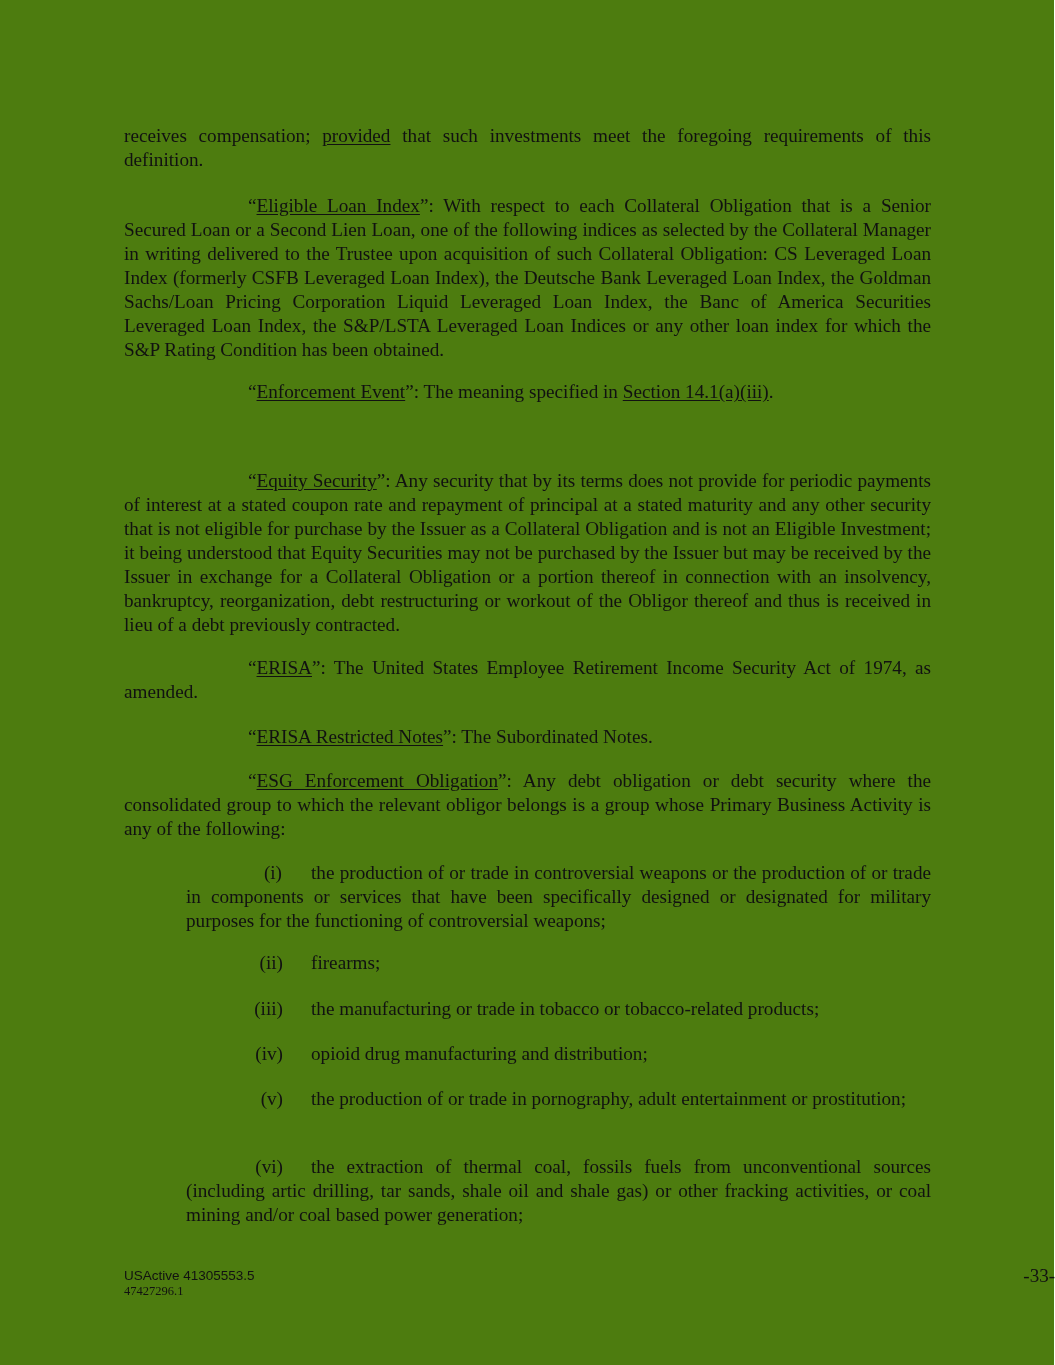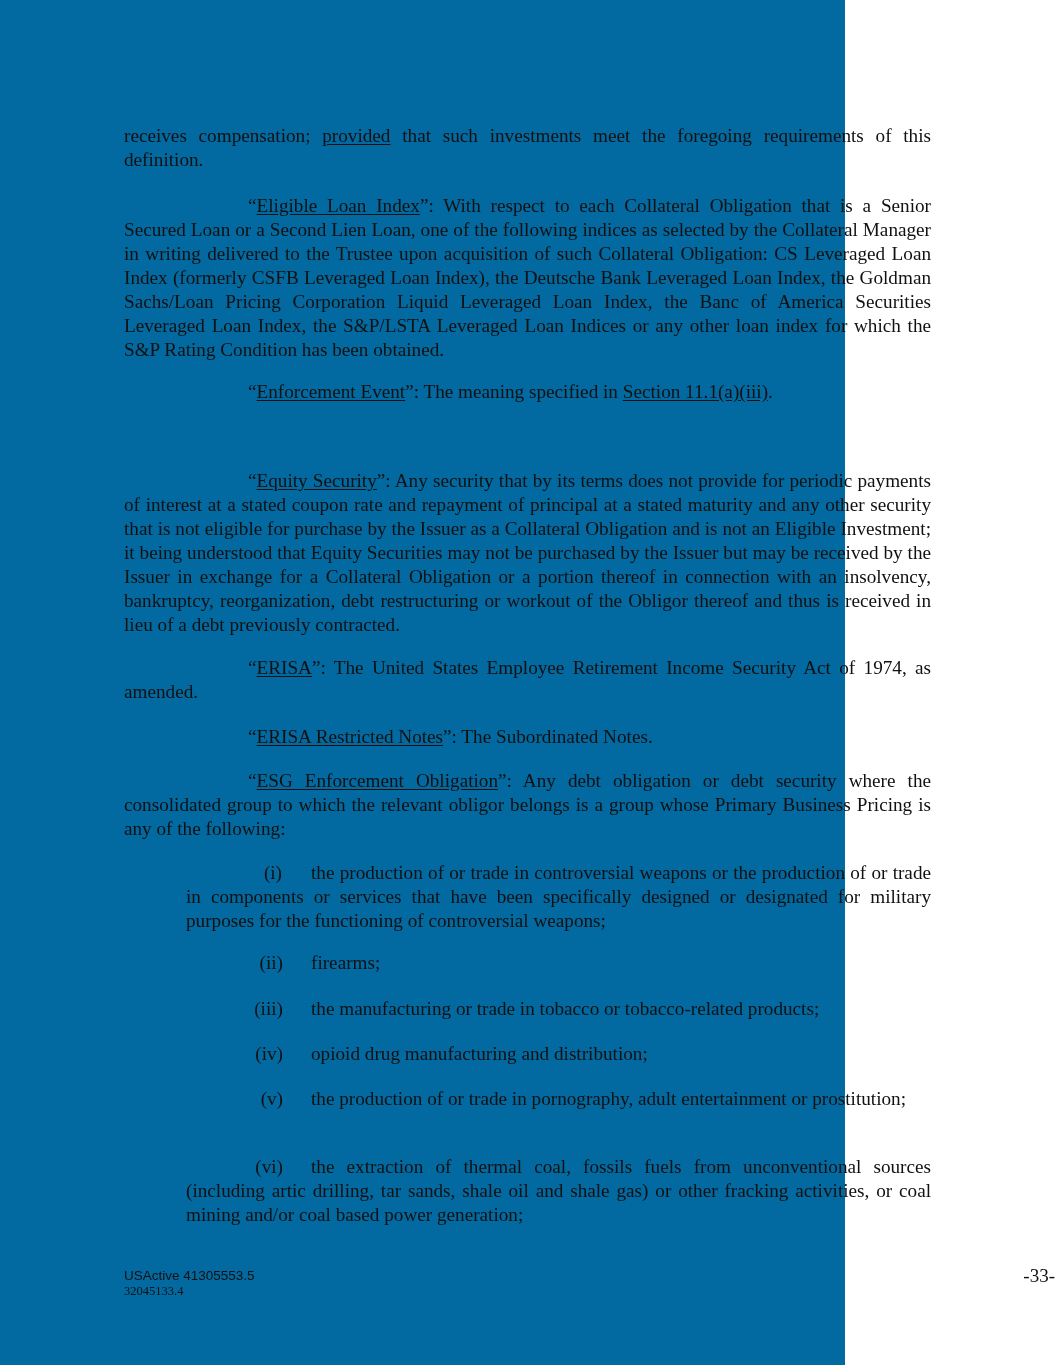--- a/index.html
+++ b/index.html
@@ -1,19 +1,19 @@
 <!DOCTYPE html>
 <html><head>
   <meta charset="utf-8">
   <style>
     html, body { margin: 0; padding: 0; background: #ffffff; }
     body { width: 1055px; height: 1365px; position: relative; overflow: hidden; }
     .page {
-      position: absolute; left: 0; top: 0; width: 845px; height: 1365px;
-      background: #0369a1; color: #111111;
+      position: absolute; left: 0; top: 0; width: 1054px; height: 1365px;
+      background: #4d7c0f; color: #111111;
       font-family: "Liberation Serif", serif;
       font-size: 19.2px; line-height: 24px;
     }
     .u { text-decoration: underline; text-underline-offset: 2px; }
     .para {
       position: absolute; left: 124px; width: 807px;
       text-align: justify; margin: 0;
     }
     .indent { display: inline-block; width: 124px; }
     .item {
@@ -37,42 +37,42 @@
   </style>
 </head>
 <body>
 
 <div class="page">
 
   <p class="para" style="top:124px;"><span>receives compensation; </span><span class="u">provided</span><span> that such investments meet the foregoing requirements of this definition.</span></p>
 
   <p class="para" style="top:194px;"><span class="indent"></span><span>“</span><span class="u">Eligible Loan Index</span><span>”</span><span>:  With respect to each Collateral Obligation that is a Senior Secured Loan or a Second Lien Loan, one of the following indices as selected by the Collateral Manager in writing delivered to the Trustee upon acquisition of such Collateral Obligation:  CS Leveraged Loan Index (formerly CSFB Leveraged Loan Index), the Deutsche Bank Leveraged Loan Index, the Goldman Sachs/Loan Pricing Corporation Liquid Leveraged Loan Index, the Banc of America Securities Leveraged Loan Index, the S&amp;P/LSTA Leveraged Loan Indices or any other loan index for which the S&amp;P Rating Condition has been obtained.</span></p>
 
-  <p class="para" style="top:380px;"><span class="indent"></span><span>“</span><span class="u">Enforcement Event</span><span>”</span><span>:  The meaning specified in </span><span class="u">Section 11.1(a)(iii)</span><span>.</span></p>
+  <p class="para" style="top:380px;"><span class="indent"></span><span>“</span><span class="u">Enforcement Event</span><span>”</span><span>:  The meaning specified in </span><span class="u">Section 14.1(a)(iii)</span><span>.</span></p>
 
 
   <p class="para" style="top:469px;"><span class="indent"></span><span>“</span><span class="u">Equity Security</span><span>”</span><span>:  Any security that by its terms does not provide for periodic payments of interest at a stated coupon rate and repayment of principal at a stated maturity and any other security that is not eligible for purchase by the Issuer as a Collateral Obligation and is not an Eligible Investment; it being understood that Equity Securities may not be purchased by the Issuer but may be received by the Issuer in exchange for a Collateral Obligation or a portion thereof in connection with an insolvency, bankruptcy, reorganization, debt restructuring or workout of the Obligor thereof and thus is received in lieu of a debt previously contracted.</span></p>
 
   <p class="para" style="top:656px;"><span class="indent"></span><span>“</span><span class="u">ERISA</span><span>”</span><span>:  The United States Employee Retirement Income Security Act of 1974, as amended.</span></p>
 
   <p class="para" style="top:725px;"><span class="indent"></span><span>“</span><span class="u">ERISA Restricted Notes</span><span>”</span><span>:  The Subordinated Notes.</span></p>
 
-  <p class="para" style="top:769px;"><span class="indent"></span><span>“</span><span class="u">ESG Enforcement Obligation</span><span>”</span><span>:  Any debt obligation or debt security where the consolidated group to which the relevant obligor belongs is a group whose Primary Business Pricing is any of the following:</span></p>
+  <p class="para" style="top:769px;"><span class="indent"></span><span>“</span><span class="u">ESG Enforcement Obligation</span><span>”</span><span>:  Any debt obligation or debt security where the consolidated group to which the relevant obligor belongs is a group whose Primary Business Activity is any of the following:</span></p>
 
   <p class="item" style="top:861px;"><span class="marker" style="width:96px;">(i)</span><span style="display:inline-block;width:29px;"></span><span>the production of or trade in controversial weapons or the production of or trade in components or services that have been specifically designed or designated for military purposes for the functioning of controversial weapons;</span></p>
 
   <p class="item" style="top:951px;"><span class="marker" style="width:97px;">(ii)</span><span style="display:inline-block;width:28px;"></span><span>firearms;</span></p>
 
   <p class="item" style="top:997px;"><span class="marker" style="width:97px;text-align:right;">(iii)</span><span style="display:inline-block;width:28px;"></span><span>the manufacturing or trade in tobacco or tobacco-related products;</span></p>
 
   <p class="item" style="top:1042px;"><span class="marker" style="width:97px;">(iv)</span><span style="display:inline-block;width:28px;"></span><span>opioid drug manufacturing and distribution;</span></p>
 
   <p class="item" style="top:1087px;"><span class="marker" style="width:97px;">(v)</span><span style="display:inline-block;width:28px;"></span><span>the production of or trade in pornography, adult entertainment or prostitution;</span></p>
 
   <p class="item" style="top:1155px;"><span class="marker" style="width:97px;">(vi)</span><span style="display:inline-block;width:28px;"></span><span>the extraction of thermal coal, fossils fuels from unconventional sources (including artic drilling, tar sands, shale oil and shale gas) or other fracking activities, or coal mining and/or coal based power generation;</span></p>
 
   <div class="footer-left">
     <div>USActive 41305553.5</div>
-    <div class="sub">32045133.4</div>
+    <div class="sub">47427296.1</div>
   </div>
   <div class="page-num">-33-</div>
 
 </div>
 
 </body></html>

